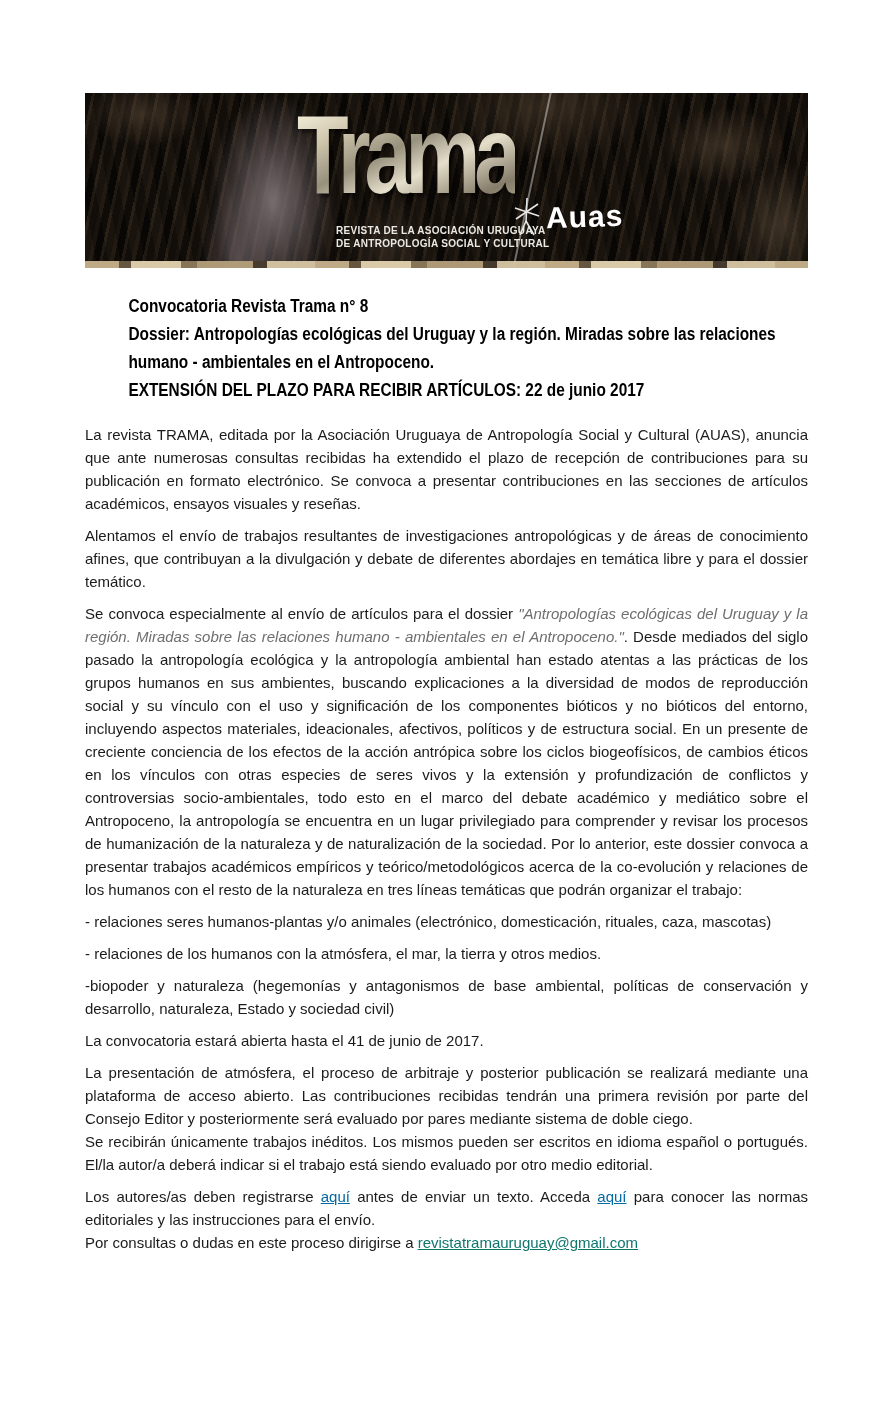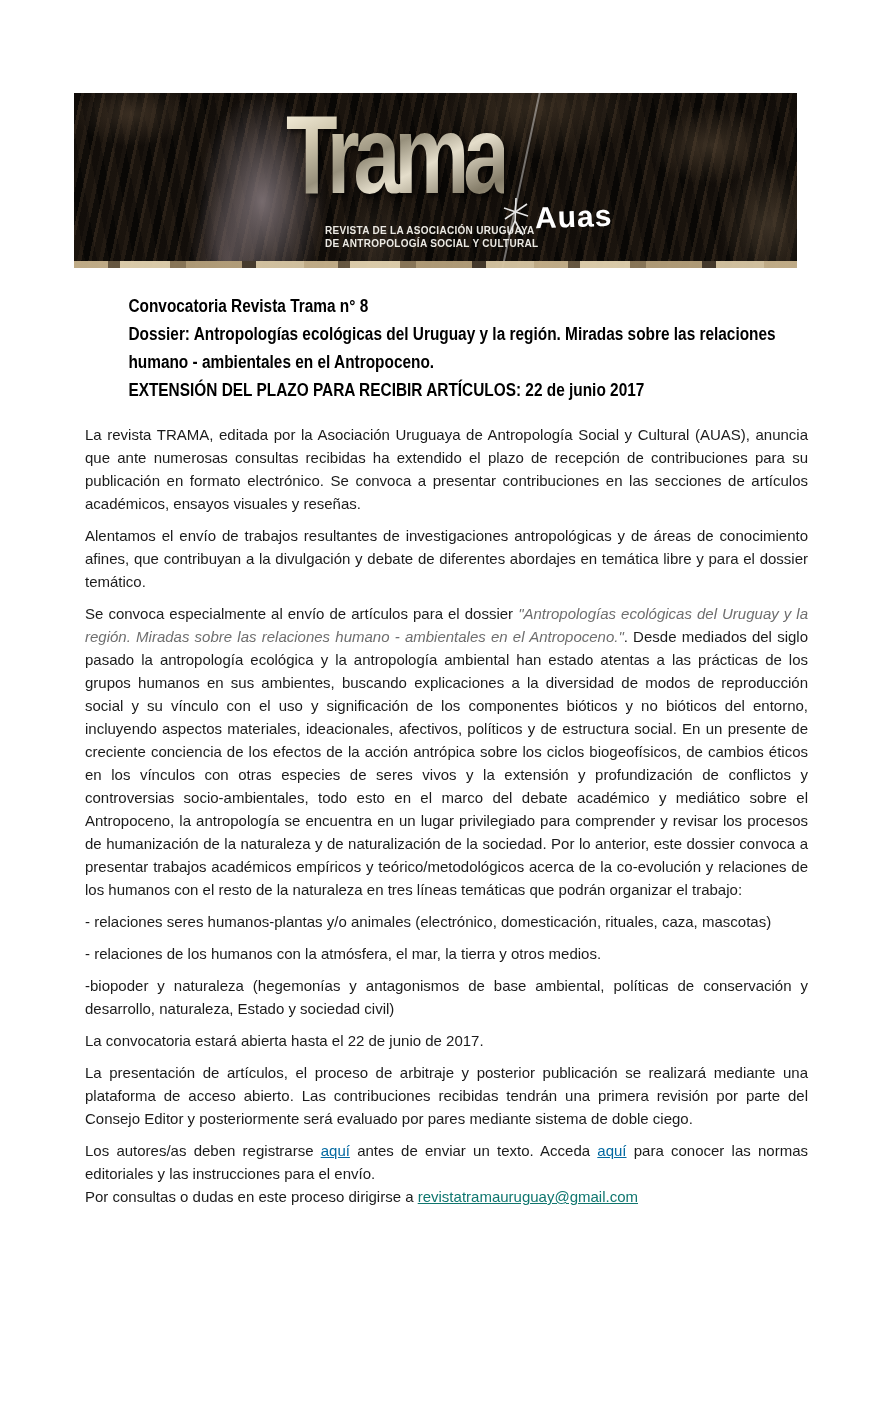--- a/index.html
+++ b/index.html
@@ -3,21 +3,21 @@
 <meta charset="utf-8">
 <style>
   html,body { margin:0; padding:0; background:#ffffff; }
   .page {
     position:relative; width:893px; height:1404px; background:#ffffff;
     overflow:hidden; font-family:"Liberation Sans", sans-serif;
   }
 
   
   .banner {
-    position:absolute; left:74px; top:93px; width:723px; height:175px; overflow:hidden;
+    position:absolute; left:85px; top:93px; width:723px; height:175px; overflow:hidden;
     background-color:#16110d;
     background-image:
       radial-gradient(90px 150px at 26% 62%, rgba(128,116,120,.90), rgba(128,116,120,0) 72%),
       radial-gradient(55px 110px at 21% 95%, rgba(105,92,95,.60), transparent 70%),
       radial-gradient(140px 70px at 64% 8%, rgba(82,66,48,.55), transparent 75%),
       radial-gradient(90px 55px at 88% 30%, rgba(96,78,58,.50), transparent 70%),
       radial-gradient(70px 90px at 96% 75%, rgba(110,92,70,.45), transparent 70%),
       radial-gradient(80px 45px at 8% 12%, rgba(92,74,56,.50), transparent 72%),
       radial-gradient(60px 80px at 42% 88%, rgba(70,58,46,.50), transparent 70%),
       repeating-linear-gradient(102deg, rgba(0,0,0,.45) 0 7px, rgba(74,58,40,.28) 7px 10px, rgba(22,16,11,.40) 10px 17px, rgba(52,40,28,.25) 17px 21px),
@@ -111,22 +111,23 @@
     <p>La revista TRAMA, editada por la Asociación Uruguaya de Antropología Social y Cultural (AUAS), anuncia que ante numerosas consultas recibidas ha extendido el plazo de recepción de contribuciones para su publicación en formato electrónico. Se convoca a presentar contribuciones en las secciones de artículos académicos, ensayos visuales y reseñas.</p>
 
     <p>Alentamos el envío de trabajos resultantes de investigaciones antropológicas y de áreas de conocimiento afines, que contribuyan a la divulgación y debate de diferentes abordajes en temática libre y para el dossier temático.</p>
 
     <p><span>Se convoca especialmente al envío de artículos para el dossier </span><span class="quote">"Antropologías ecológicas del Uruguay y la región. Miradas sobre las relaciones humano - ambientales en el Antropoceno."</span><span>. Desde mediados del siglo pasado la antropología ecológica y la antropología ambiental han estado atentas a las prácticas de los grupos humanos en sus ambientes, buscando explicaciones a la diversidad de modos de reproducción social y su vínculo con el uso y significación de los componentes bióticos y no bióticos del entorno, incluyendo aspectos materiales, ideacionales, afectivos, políticos y de estructura social. En un presente de creciente conciencia de los efectos de la acción antrópica sobre los ciclos biogeofísicos, de cambios éticos en los vínculos con otras especies de seres vivos y la extensión y profundización de conflictos y controversias socio-ambientales, todo esto en el marco del debate académico y mediático sobre el Antropoceno, la antropología se encuentra en un lugar privilegiado para comprender y revisar los procesos de humanización de la naturaleza y de naturalización de la sociedad. Por lo anterior, este dossier convoca a presentar trabajos académicos empíricos y teórico/metodológicos acerca de la co-evolución y relaciones de los humanos con el resto de la naturaleza en tres líneas temáticas que podrán organizar el trabajo:</span></p>
 
     <p>- relaciones seres humanos-plantas y/o animales (electrónico, domesticación, rituales, caza, mascotas)</p>
     <p>- relaciones de los humanos con la atmósfera, el mar, la tierra y otros medios.</p>
     <p>-biopoder y naturaleza (hegemonías y antagonismos de base ambiental, políticas de conservación y desarrollo, naturaleza, Estado y sociedad civil)</p>
 
-    <p>La convocatoria estará abierta hasta el 22 de junio de 2017.</p>
+    <p>La convocatoria estará abierta hasta el 41 de junio de 2017.</p>
 
     <p>
-        <span class="blk">La presentación de artículos, el proceso de arbitraje y posterior publicación se realizará mediante una plataforma de acceso abierto. Las contribuciones recibidas tendrán una primera revisión por parte del Consejo Editor y posteriormente será evaluado por pares mediante sistema de doble ciego.</span>
+        <span class="blk">La presentación de atmósfera, el proceso de arbitraje y posterior publicación se realizará mediante una plataforma de acceso abierto. Las contribuciones recibidas tendrán una primera revisión por parte del Consejo Editor y posteriormente será evaluado por pares mediante sistema de doble ciego.</span>
+        <span class="blk">Se recibirán únicamente trabajos inéditos. Los mismos pueden ser escritos en idioma español o portugués. El/la autor/a deberá indicar si el trabajo está siendo evaluado por otro medio editorial.</span>
       </p>
 
     <p><span>Los autores/as deben registrarse </span><a href="#" class="lnk">aquí</a><span> antes de enviar un texto. Acceda </span><a href="#" class="lnk">aquí</a><span> para conocer las normas editoriales y las instrucciones para el envío.</span><span class="blk"><span>Por consultas o dudas en este proceso dirigirse a </span><a href="#" class="lnk email">revistatramauruguay@gmail.com</a></span></p>
 
   </div>
 </div>
 
 </body></html>

